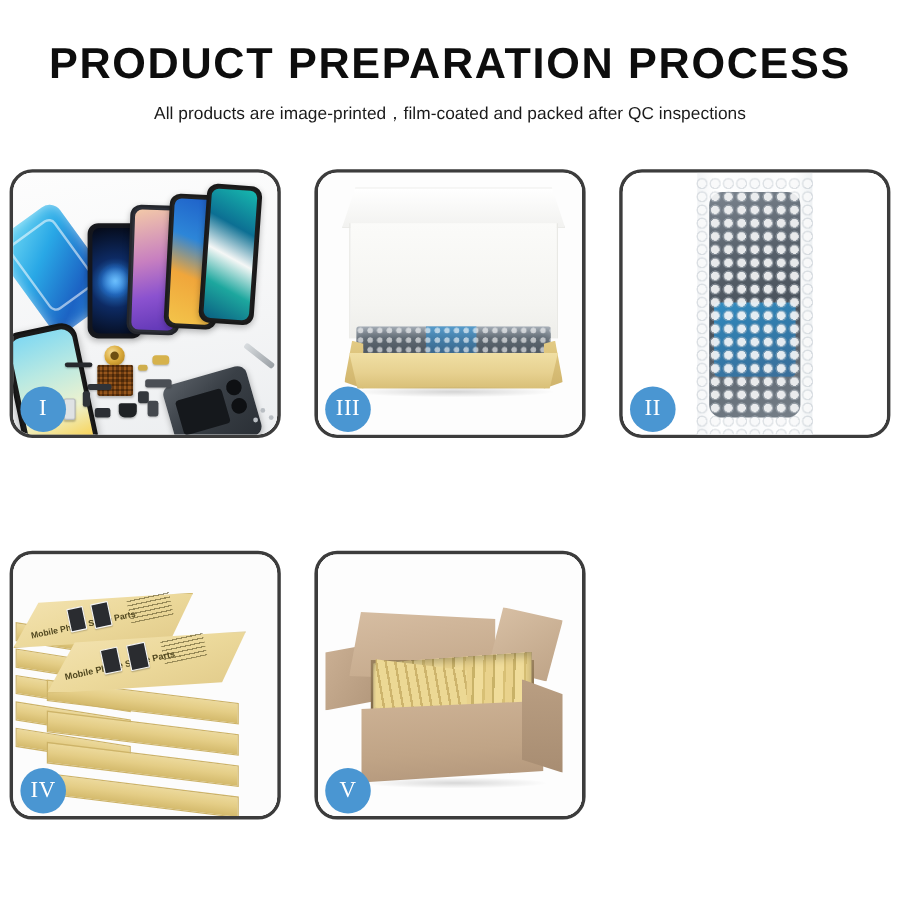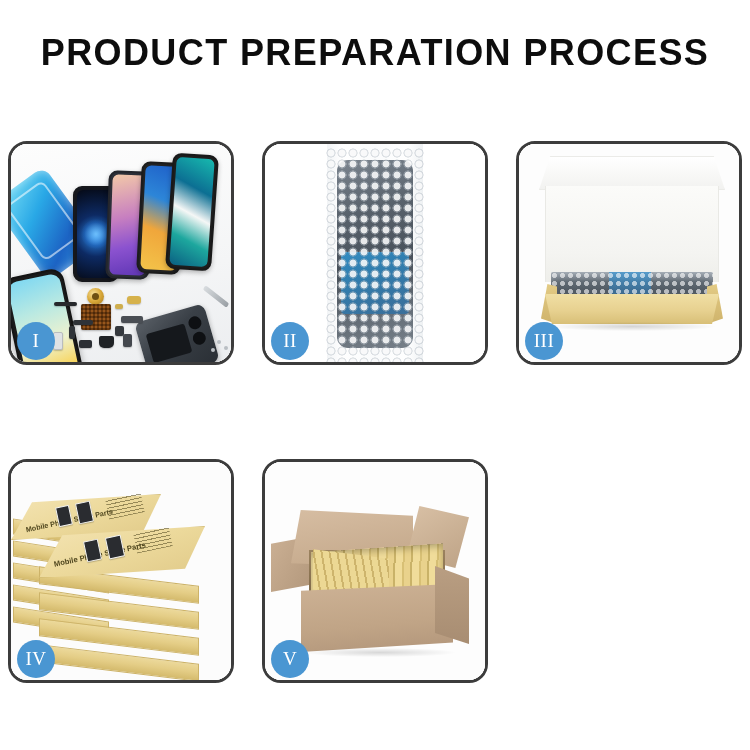--- a/index.html
+++ b/index.html
@@ -418,20 +418,21 @@
     background: radial-gradient(ellipse at center, rgba(0,0,0,.14), transparent 72%);
   }
 </style>
 </head>
 <body>
 
 <div class="page">
 
   <div class="header">
     <div class="main-title">PRODUCT PREPARATION PROCESS</div>
+    <div class="subtitle">All products are image-printed，film-coated and packed after QC inspections</div>
   </div>
 
   <div class="grid">
 
     <div class="panel">
       <div class="panel-media">
         <div class="p1-bg"></div>
         <div class="adhesive"></div>
         <div class="ph ph-1">
             <div class="scr"></div>
@@ -465,43 +466,43 @@
         <div class="tool"></div>
         <div class="screw s1"></div>
         <div class="screw s2"></div>
         <div class="screw s3"></div>
       </div>
       <div class="badge">I</div>
     </div>
 
     <div class="panel">
       <div class="panel-media">
-        <div class="p2-bg"></div>
-        <div class="wrap-sheet"></div>
-        <div class="wrap-inner"></div>
-        <div class="wrap-blue"></div>
-        <div class="bubbles2"></div>
-        <div class="bubbles"></div>
-      </div>
-      <div class="badge">II</div>
-    </div>
-
-    <div class="panel">
-      <div class="panel-media">
         <div class="p3-bg"></div>
         <div class="box3-lid"></div>
         <div class="box3-back"></div>
         <div class="box3-inner"></div>
         <div class="box3-inner-bub"></div>
         <div class="box3-sideL"></div>
         <div class="box3-sideR"></div>
         <div class="box3-front"></div>
         <div class="box3-shadow"></div>
       </div>
       <div class="badge">III</div>
+    </div>
+
+    <div class="panel">
+      <div class="panel-media">
+        <div class="p2-bg"></div>
+        <div class="wrap-sheet"></div>
+        <div class="wrap-inner"></div>
+        <div class="wrap-blue"></div>
+        <div class="bubbles2"></div>
+        <div class="bubbles"></div>
+      </div>
+      <div class="badge">II</div>
     </div>
 
     <div class="panel">
       <div class="panel-media">
         <div class="p4-bg"></div>
         <div class="stack">
           <div class="kb kb-bl1"></div>
           <div class="kb kb-bl2"></div>
           <div class="kb kb-bl3"></div>
           <div class="kb kb-bl4"></div>

